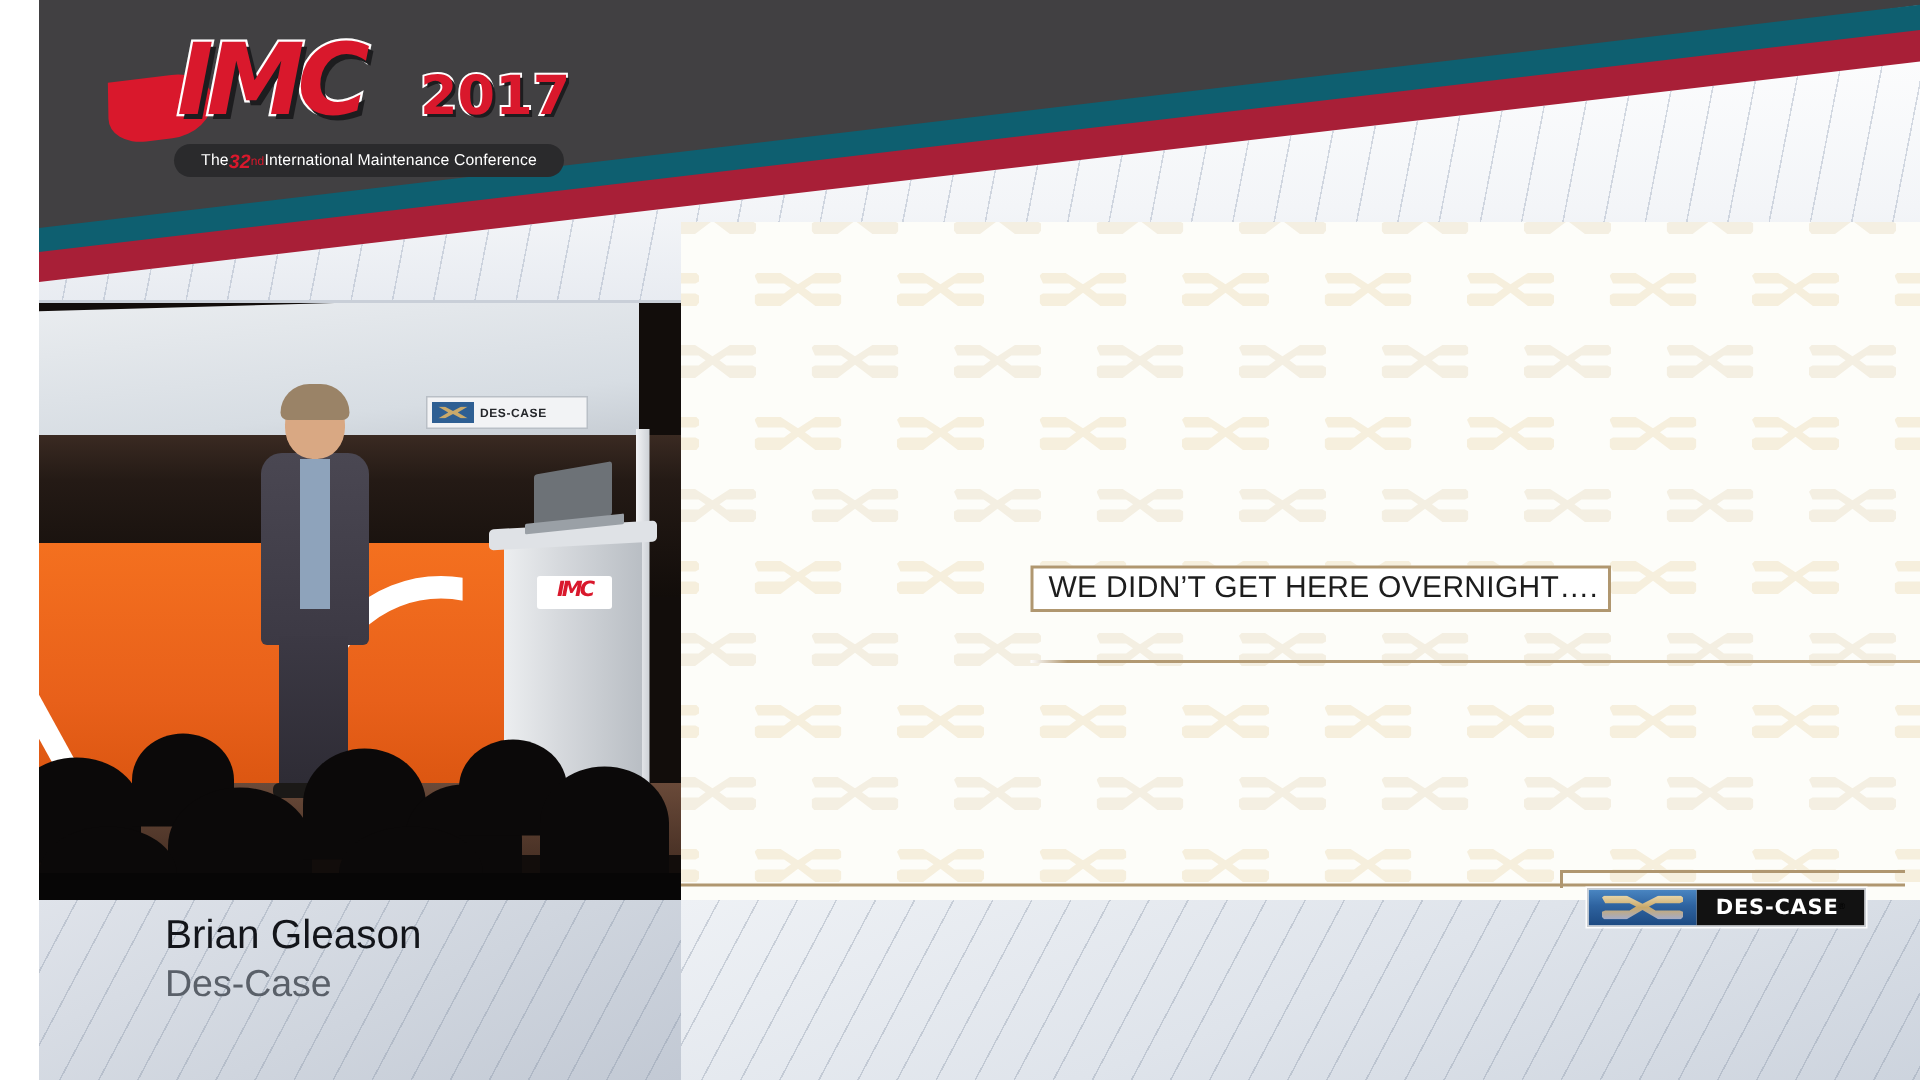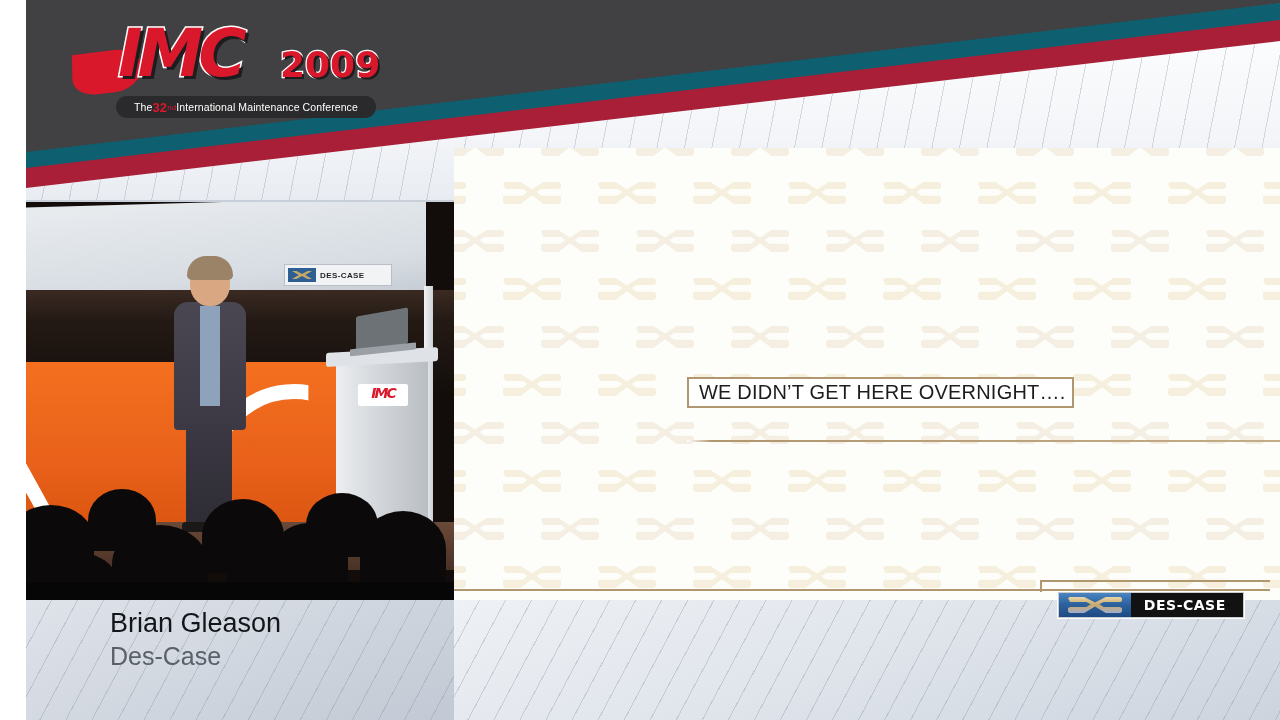--- a/index.html
+++ b/index.html
@@ -63,21 +63,21 @@
     font-weight:bold;font-size:36px;letter-spacing:0px;
     color:#d9182c;-webkit-text-stroke:2.5px #ffffff;paint-order:stroke fill;
     text-shadow:2px 2px 0 #1d1d1f;
   }
   .imc-sub{
     position:absolute;left:44px;top:78px;width:260px;height:22px;
     background:#2a2a2c;border-radius:11px;
     display:flex;align-items:center;justify-content:center;
     font-size:10.5px;color:#ffffff;white-space:nowrap;letter-spacing:.1px;
   }
-  .imc-sub b.num{color:#d9182c;font-size:13px;font-weight:bold;}
+  .imc-sub b.num{color:#d9182c;font-size:13px;font-style:italic;font-weight:bold;}
   .imc-sub .nd{color:#d9182c;font-size:8px;vertical-align:super;font-weight:normal;}
 
   
   .photo{
     position:absolute;left:0;top:202px;width:428px;height:400px;overflow:hidden;
     background:#120d0b;
   }
   .ph-screen{position:absolute;left:-6px;top:0;width:406px;height:96px;
     background:linear-gradient(175deg,#e9ecef 0%,#d7dde3 70%,#c6ccd3 100%);
     transform:skewY(-1.6deg);}
@@ -241,21 +241,21 @@
   <div class="banner">
     <div class="banner-dark"></div>
     <div class="banner-teal"></div>
     <div class="banner-red"></div>
     <div class="banner-white"></div>
     <div class="banner-stripes"></div>
 
     <div class="imc-logo">
       <div class="imc-swoosh"></div>
       <div class="imc-word">IMC</div>
-      <div class="imc-year">2009</div>
+      <div class="imc-year">2017</div>
       <div class="imc-sub">
         <span>The </span>
           <b class="num">32</b>
           <span class="nd">nd</span>
           <span> International Maintenance Conference</span>
       </div>
     </div>
   </div>
 
   <div class="photo">

